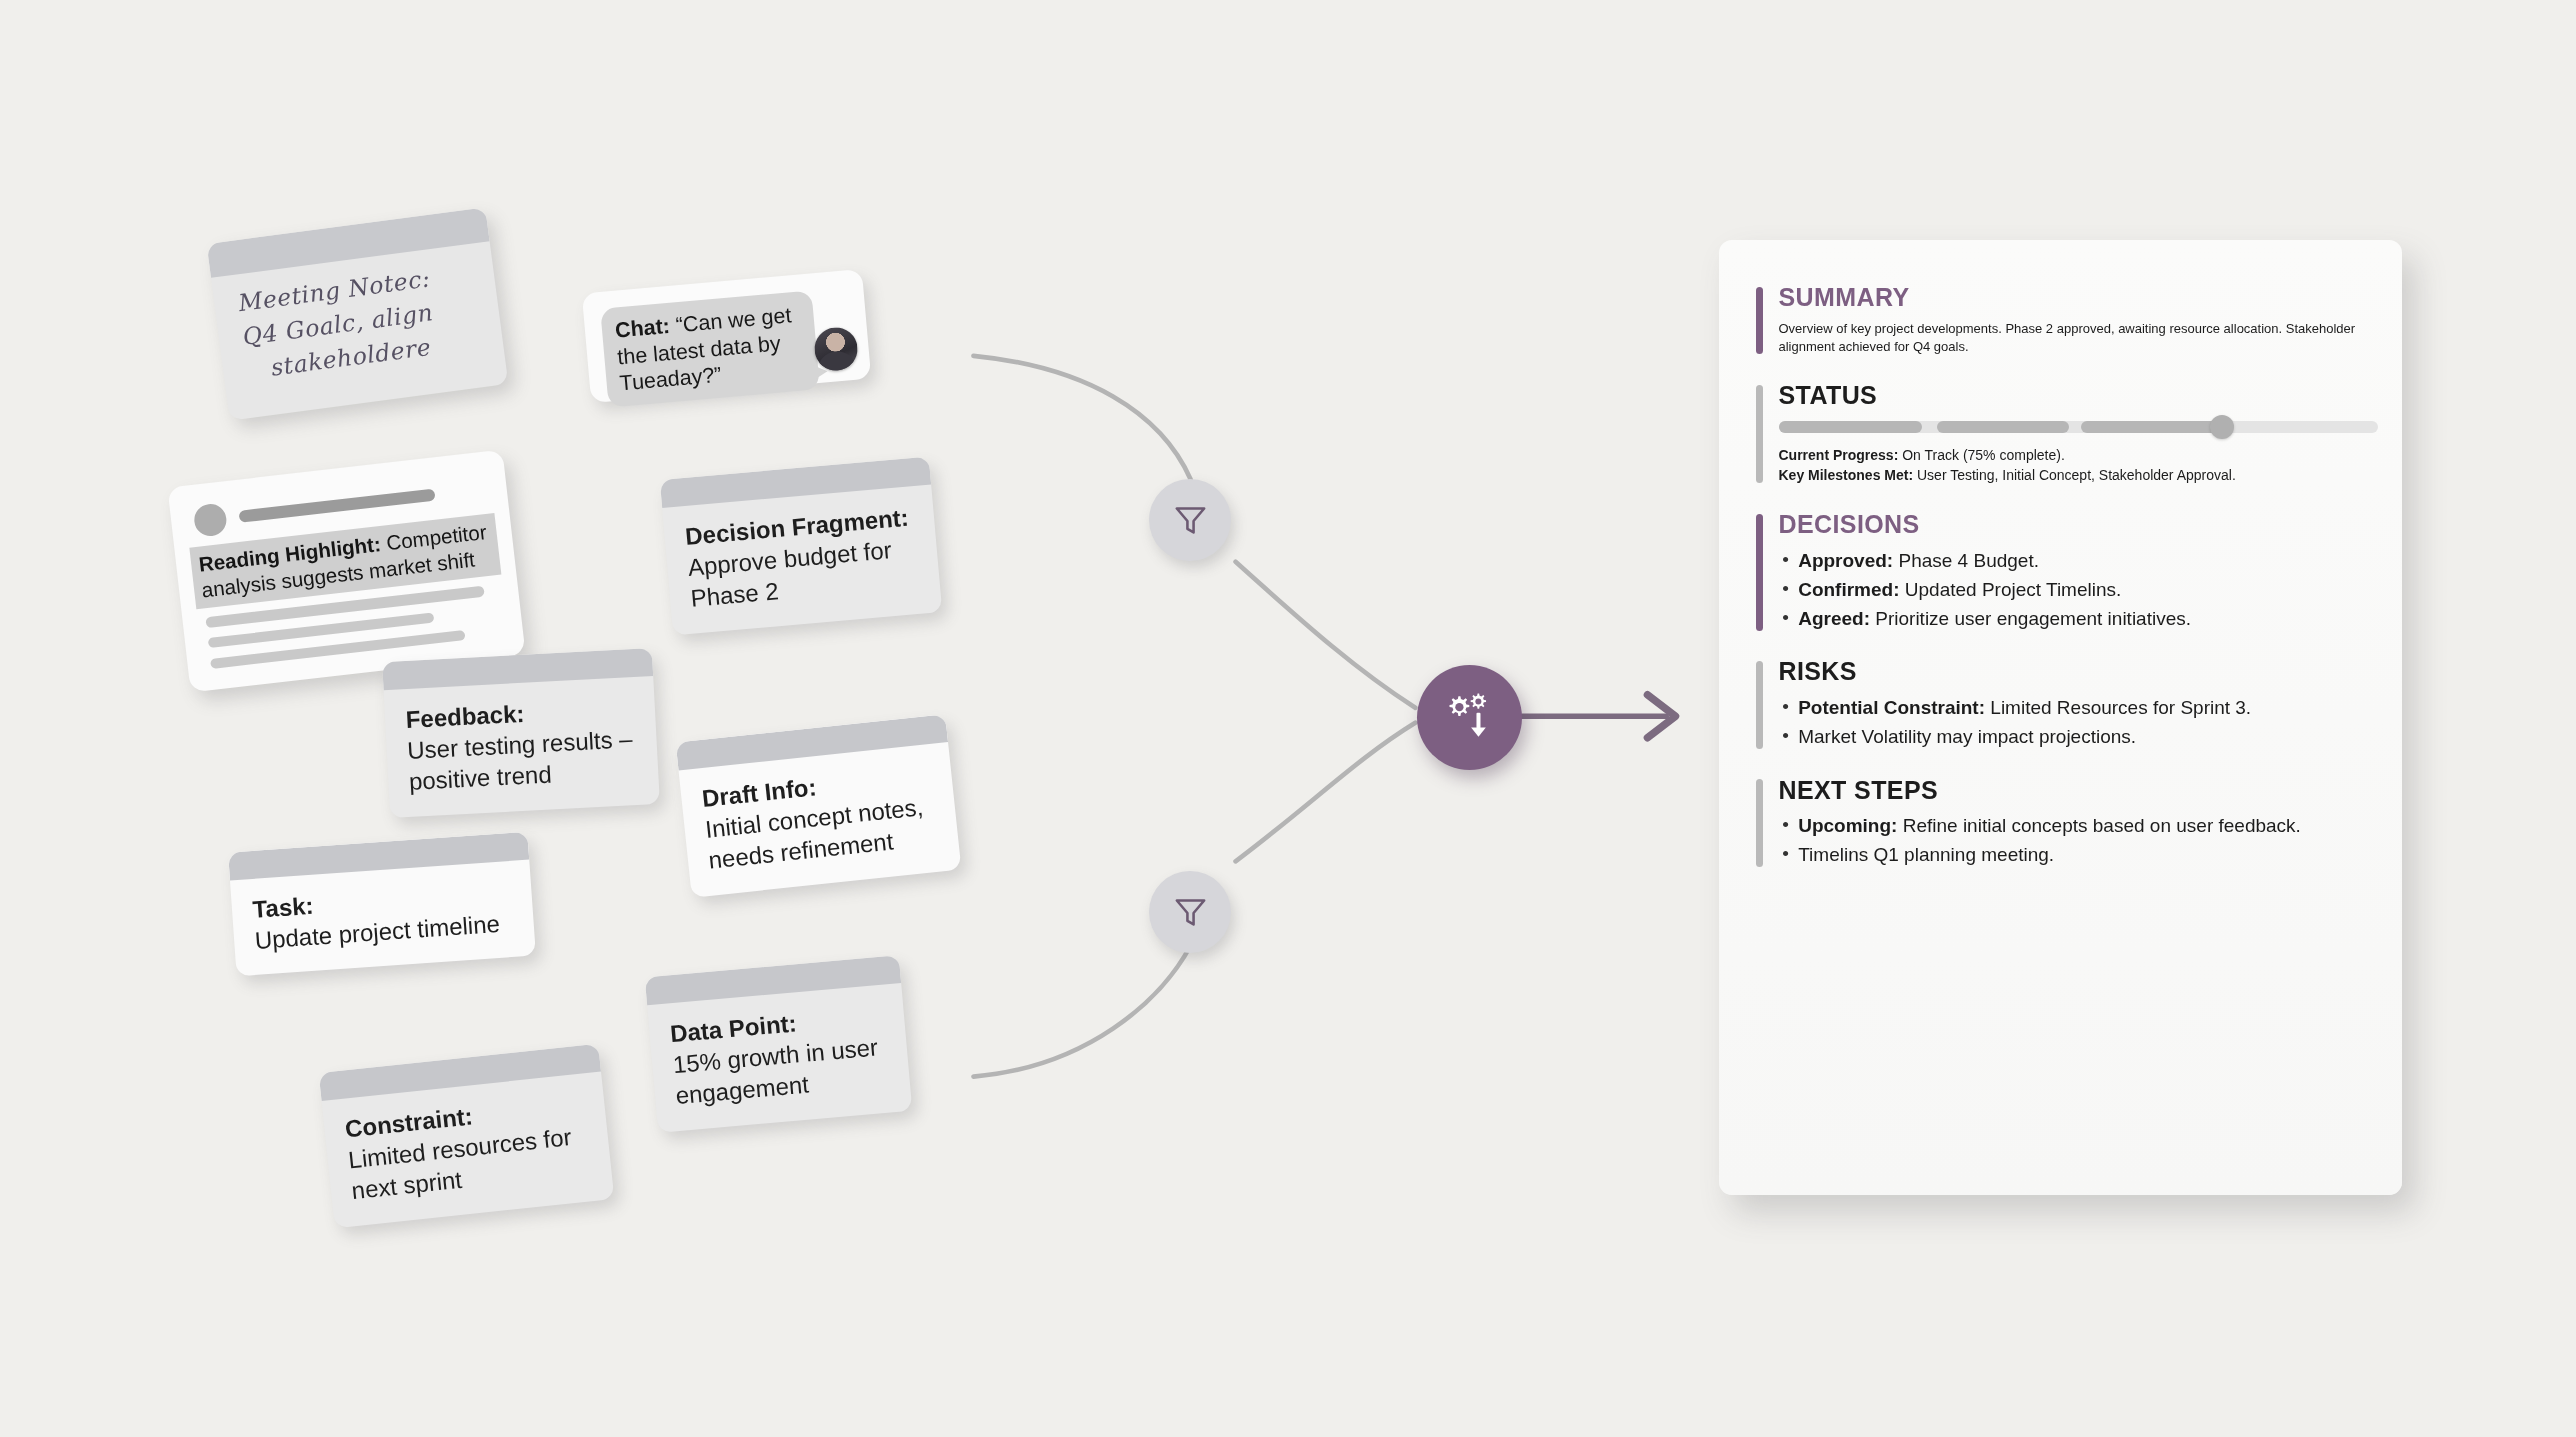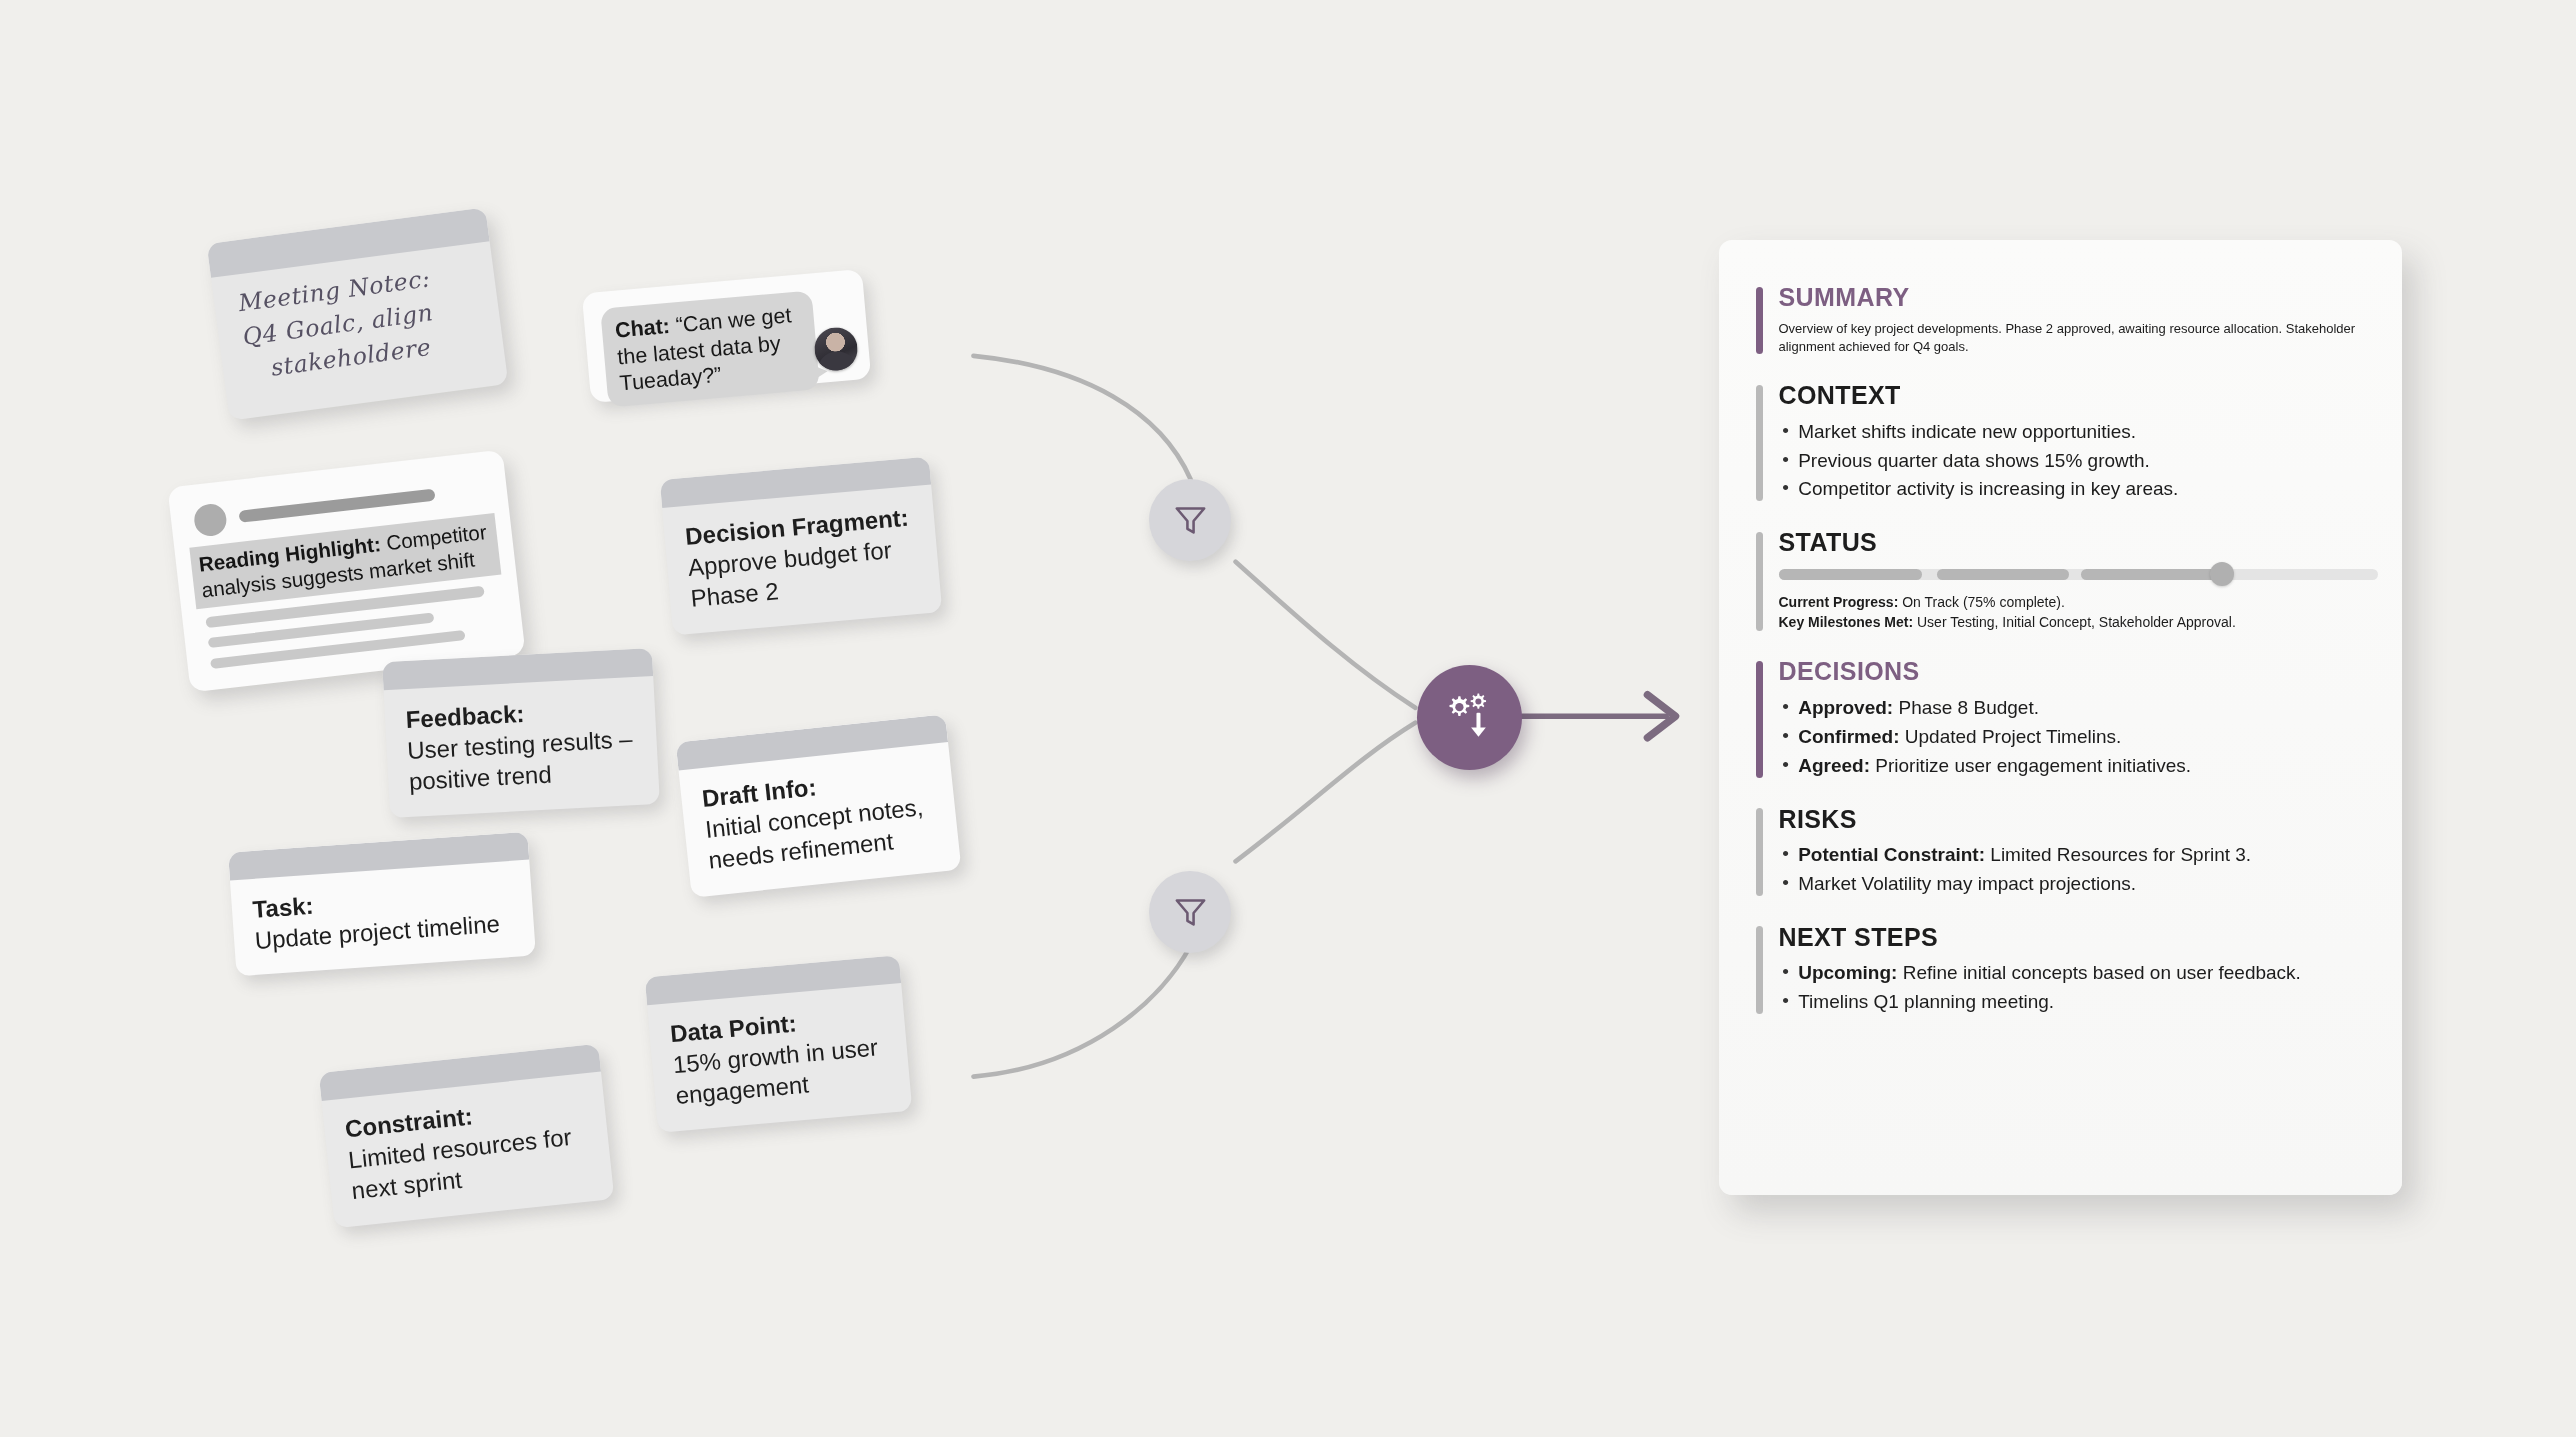--- a/index.html
+++ b/index.html
@@ -330,29 +330,20 @@
   </div>
 
   <div id="output-doc">
 
     <div class="section accent">
       <div class="rail"></div>
       <h2>SUMMARY</h2>
       <p>Overview of key project developments. Phase 2 approved, awaiting resource allocation. Stakeholder alignment achieved for Q4 goals.</p>
     </div>
 
-    <div class="section">
-      <div class="rail"></div>
-      <h2>CONTEXT</h2>
-      <ul>
-        <li><span>Market shifts indicate new opportunities.</span></li>
-        <li><span>Previous quarter data shows 15% growth.</span></li>
-        <li><span>Competitor activity is increasing in key areas.</span></li>
-      </ul>
-    </div>
 
     <div class="section">
       <div class="rail"></div>
       <h2>STATUS</h2>
       <div class="progress">
         <div class="track"></div>
         <div class="seg" style="left:0%;   width:24%;"></div>
         <div class="seg" style="left:26.5%;width:22%;"></div>
         <div class="seg" style="left:50.5%;width:23%;"></div>
         <div class="handle" style="left:72%;"></div>
@@ -364,21 +355,21 @@
       <div class="kv">
         <b>Key Milestones Met:</b>
         <span>User Testing, Initial Concept, Stakeholder Approval.</span>
       </div>
     </div>
 
     <div class="section accent">
       <div class="rail"></div>
       <h2>DECISIONS</h2>
       <ul>
-        <li><b>Approved:</b> <span>Phase 8 Budget.</span></li>
+        <li><b>Approved:</b> <span>Phase 4 Budget.</span></li>
         <li><b>Confirmed:</b> <span>Updated Project Timelins.</span></li>
         <li><b>Agreed:</b> <span>Prioritize user engagement initiatives.</span></li>
       </ul>
     </div>
 
     <div class="section">
       <div class="rail"></div>
       <h2>RISKS</h2>
       <ul>
         <li><b>Potential Constraint:</b> <span>Limited Resources for Sprint 3.</span></li>

